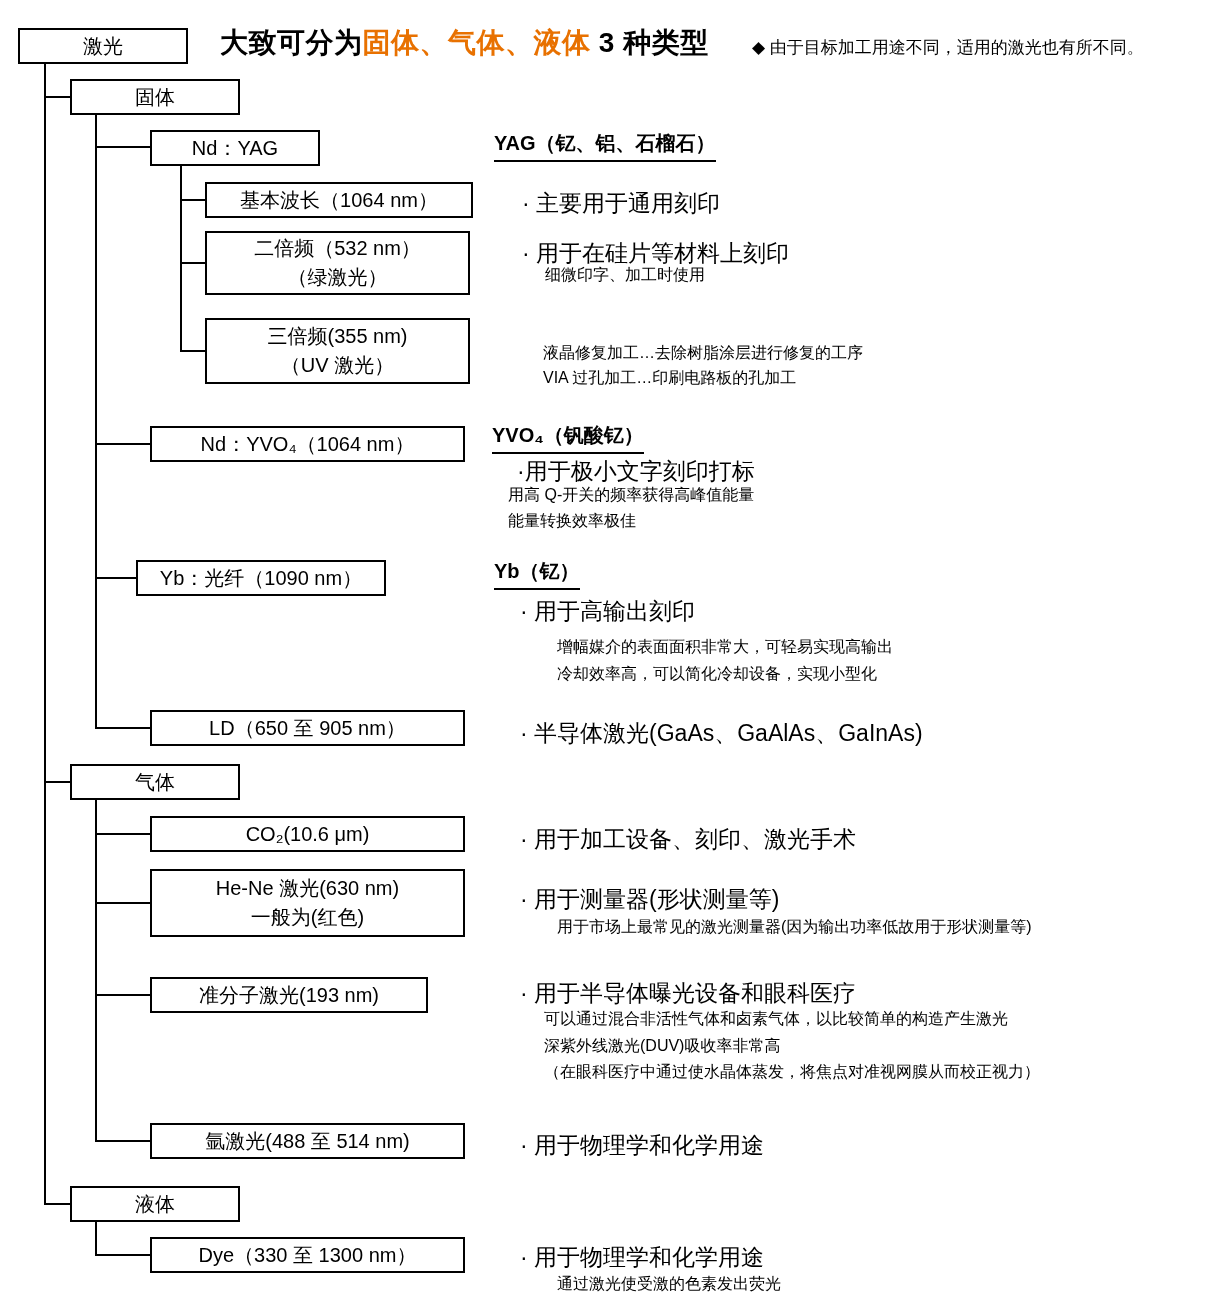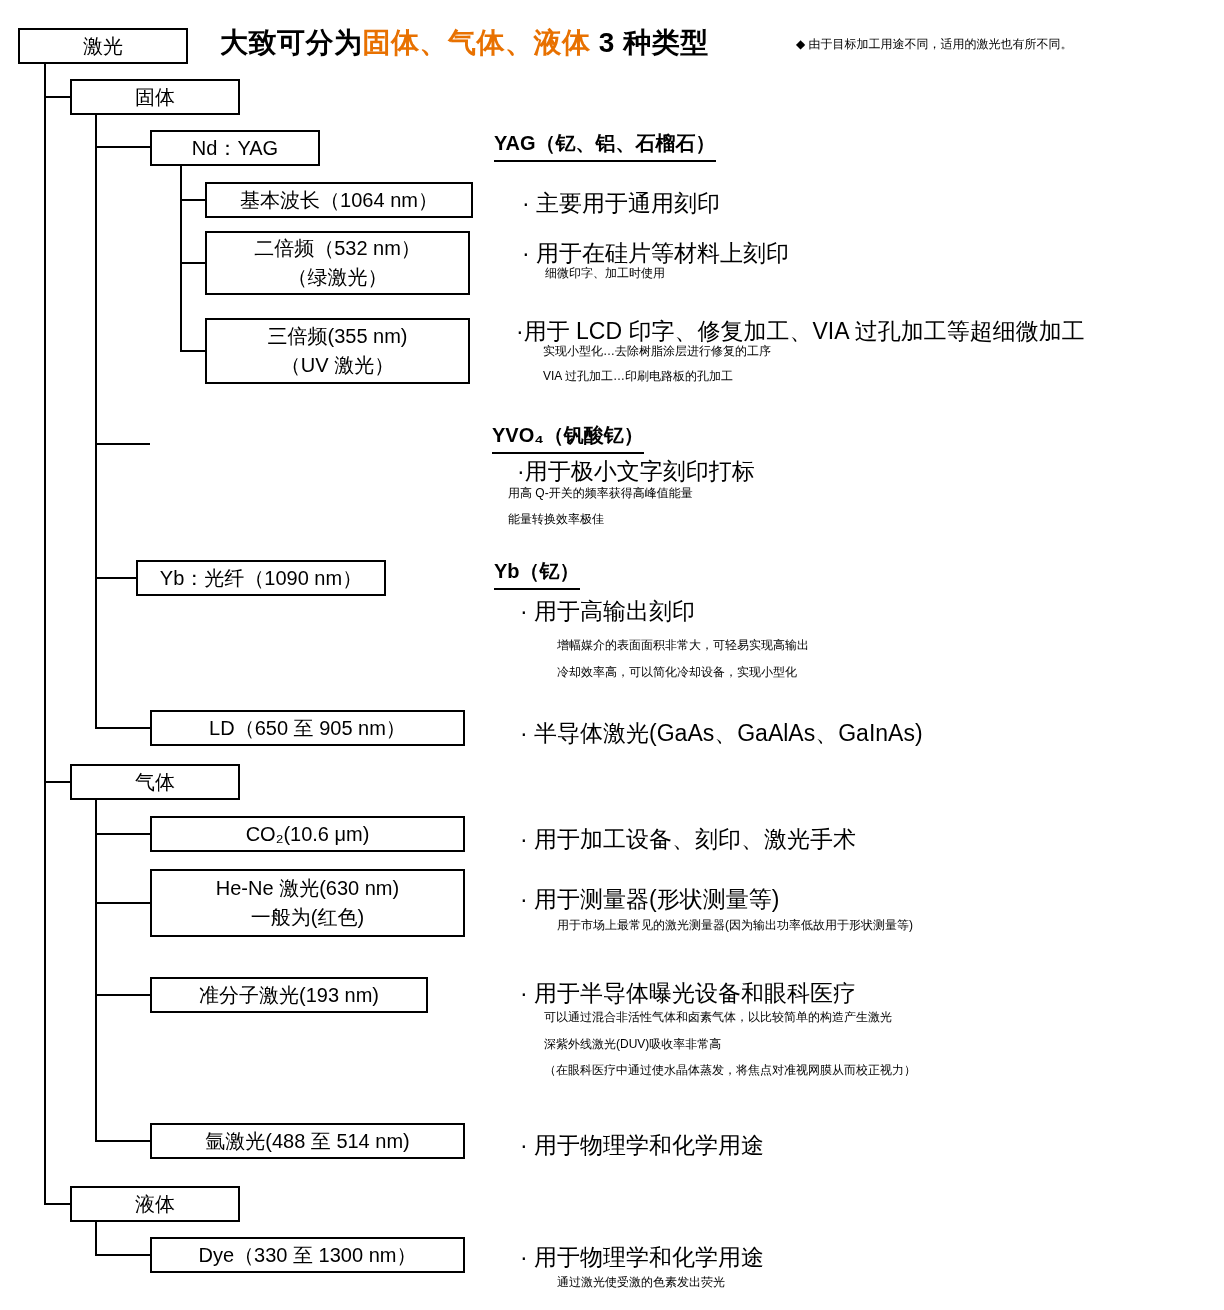--- a/index.html
+++ b/index.html
@@ -29,30 +29,30 @@
     white-space:nowrap;
   }
   .vline { position:absolute; width:2px; background:#000; }
   .hline { position:absolute; height:2px; background:#000; }
   .title {
     position:absolute; left:220px; top:24px;
     font-size:28px; font-weight:bold; letter-spacing:0.5px;
     white-space:nowrap;
   }
   .top-note {
-    position:absolute; left:796px; top:36px;
-    font-size:12px; white-space:nowrap;
+    position:absolute; left:752px; top:36px;
+    font-size:17px; white-space:nowrap;
   }
   .note-h {
     position:absolute; font-size:20px; font-weight:bold;
     border-bottom:2px solid #000; padding-bottom:3px;
     white-space:nowrap;
   }
   .note-main { position:absolute; font-size:23px; white-space:nowrap; }
-  .note-sub  { position:absolute; font-size:12px; white-space:nowrap; }
+  .note-sub  { position:absolute; font-size:16px; white-space:nowrap; }
 </style>
 </head>
 <body>
 
 <div class="canvas">
 
   <div class="title"><span>大致可分为</span><span style="color: rgb(232, 113, 0);">固体、气体、液体</span><span> 3 种类型</span></div>
   <div class="top-note">◆ 由于目标加工用途不同，适用的激光也有所不同。</div>
 
   <div class="vline" style="left:44px;top:64px;height:1141px"></div>
@@ -90,20 +90,23 @@
       <span>基本波长（1064 nm）</span>
     </div>
   <div class="box" style="left:205px;top:231px;width:265px;height:64px">
       <span>二倍频（532 nm）</span>
       <span>（绿激光）</span>
     </div>
   <div class="box" style="left:205px;top:318px;width:265px;height:66px">
       <span>三倍频(355 nm)</span>
       <span>（UV 激光）</span>
     </div>
+  <div class="box" style="left:150px;top:426px;width:315px;height:36px">
+      <span>Nd：YVO₄（1064 nm）</span>
+    </div>
   <div class="box" style="left:136px;top:560px;width:250px;height:36px">
       <span>Yb：光纤（1090 nm）</span>
     </div>
   <div class="box" style="left:150px;top:710px;width:315px;height:36px">
       <span>LD（650 至 905 nm）</span>
     </div>
   <div class="box" style="left:70px;top:764px;width:170px;height:36px">
       <span>气体</span>
     </div>
   <div class="box" style="left:150px;top:816px;width:315px;height:36px">
@@ -123,22 +126,21 @@
       <span>液体</span>
     </div>
   <div class="box" style="left:150px;top:1237px;width:315px;height:36px">
       <span>Dye（330 至 1300 nm）</span>
     </div>
 
   <div class="note-h" style="left:494px;top:130px">YAG（钇、铝、石榴石）</div>
   <div class="note-main" style="left:522px;top:188px">· 主要用于通用刻印</div>
   <div class="note-main" style="left:522px;top:238px">· 用于在硅片等材料上刻印</div>
   <div class="note-sub" style="left:545px;top:265px">细微印字、加工时使用</div>
-  <div class="note-main" style="left:516px;top:316px">·用于 LCD 印字、修复加工、VIA 过孔加工等超细微加工</div>
-  <div class="note-sub" style="left:543px;top:343px">实现小型化…去除树脂涂层进行修复的工序</div>
+  <div class="note-sub" style="left:543px;top:343px">液晶修复加工…去除树脂涂层进行修复的工序</div>
   <div class="note-sub" style="left:543px;top:368px">VIA 过孔加工…印刷电路板的孔加工</div>
 
   <div class="note-h" style="left:492px;top:422px">YVO₄（钒酸钇）</div>
   <div class="note-main" style="left:517px;top:456px">·用于极小文字刻印打标</div>
   <div class="note-sub" style="left:508px;top:485px">用高 Q-开关的频率获得高峰值能量</div>
   <div class="note-sub" style="left:508px;top:511px">能量转换效率极佳</div>
 
   <div class="note-h" style="left:494px;top:558px">Yb（钇）</div>
   <div class="note-main" style="left:520px;top:596px">· 用于高输出刻印</div>
   <div class="note-sub" style="left:557px;top:637px">增幅媒介的表面面积非常大，可轻易实现高输出</div>

